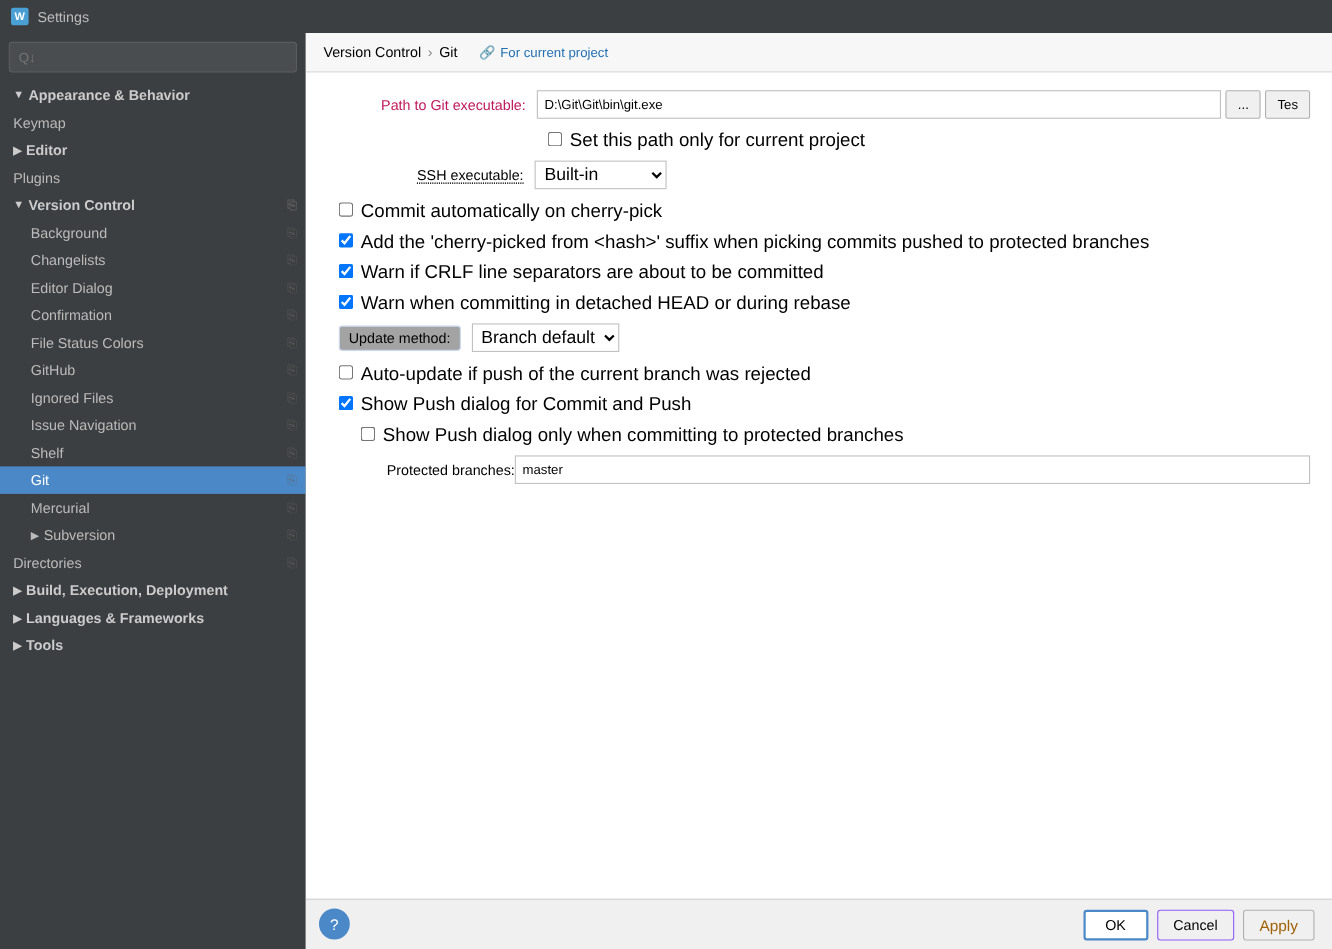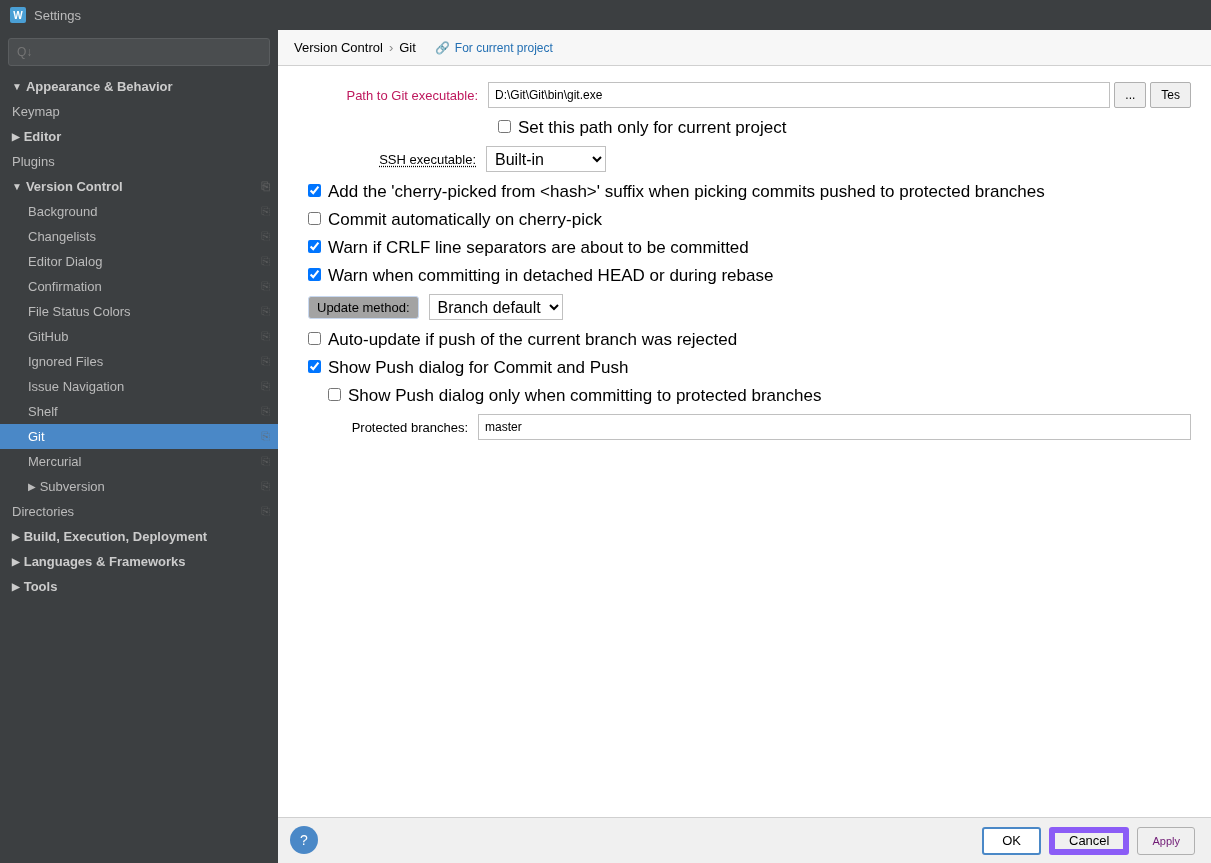--- a/index.html
+++ b/index.html
@@ -223,21 +223,20 @@
     }
     .protected-branches-row {
       display: flex;
       align-items: center;
       margin-top: 6px;
       padding-left: 10px;
     }
     .protected-label {
       font-size: 13px;
       color: #000;
-      margin-right: 10px;
       min-width: 160px;
       text-align: right;
     }
     .protected-input {
       flex: 1;
       height: 26px;
       border: 1px solid #c0c0c0;
       padding: 0 6px;
       font-size: 12px;
       outline: none;
@@ -260,34 +259,34 @@
       background: #ffffff;
       border: 2px solid #4a88c7;
       font-size: 13px;
       cursor: pointer;
       border-radius: 3px;
     }
     .btn-cancel {
       height: 28px;
       padding: 0 14px;
       background: #f0f0f0;
-      border: 6px solid #8b5cf6;
+      border: 1px solid #8b5cf6;
       font-size: 13px;
       cursor: pointer;
       border-radius: 3px;
     }
     .btn-apply {
       height: 28px;
       padding: 0 14px;
       background: #f0f0f0;
       border: 1px solid #b0b0b0;
-      font-size: 11px;
+      font-size: 14px;
       cursor: pointer;
       border-radius: 3px;
-      color: #701a75;
+      color: #a16207;
     }
     .help-btn {
       width: 28px;
       height: 28px;
       border-radius: 50%;
       background: #4a88c7;
       color: white;
       border: none;
       font-size: 14px;
       cursor: pointer;
@@ -505,27 +504,27 @@
 
         <div class="ssh-row">
           <label class="ssh-label">SSH executable:</label>
           <select class="select-dropdown">
             <option>Built-in</option>
             <option>Native</option>
           </select>
         </div>
 
         <div class="checkbox-row">
+          <input type="checkbox" id="cherry-pick" style="">
+          <label for="cherry-pick">Commit automatically on cherry-pick</label>
+        </div>
+
+        <div class="checkbox-row">
           <input type="checkbox" id="cherry-suffix" checked="" style="">
           <label for="cherry-suffix">Add the 'cherry-picked from &lt;hash&gt;' suffix when picking commits pushed to protected branches</label>
-        </div>
-
-        <div class="checkbox-row">
-          <input type="checkbox" id="cherry-pick" style="">
-          <label for="cherry-pick">Commit automatically on cherry-pick</label>
         </div>
 
         <div class="checkbox-row">
           <input type="checkbox" id="crlf" checked="" style="">
           <label for="crlf">Warn if CRLF line separators are about to be committed</label>
         </div>
 
         <div class="checkbox-row">
           <input type="checkbox" id="detached" checked="" style="">
           <label for="detached">Warn when committing in detached HEAD or during rebase</label>

